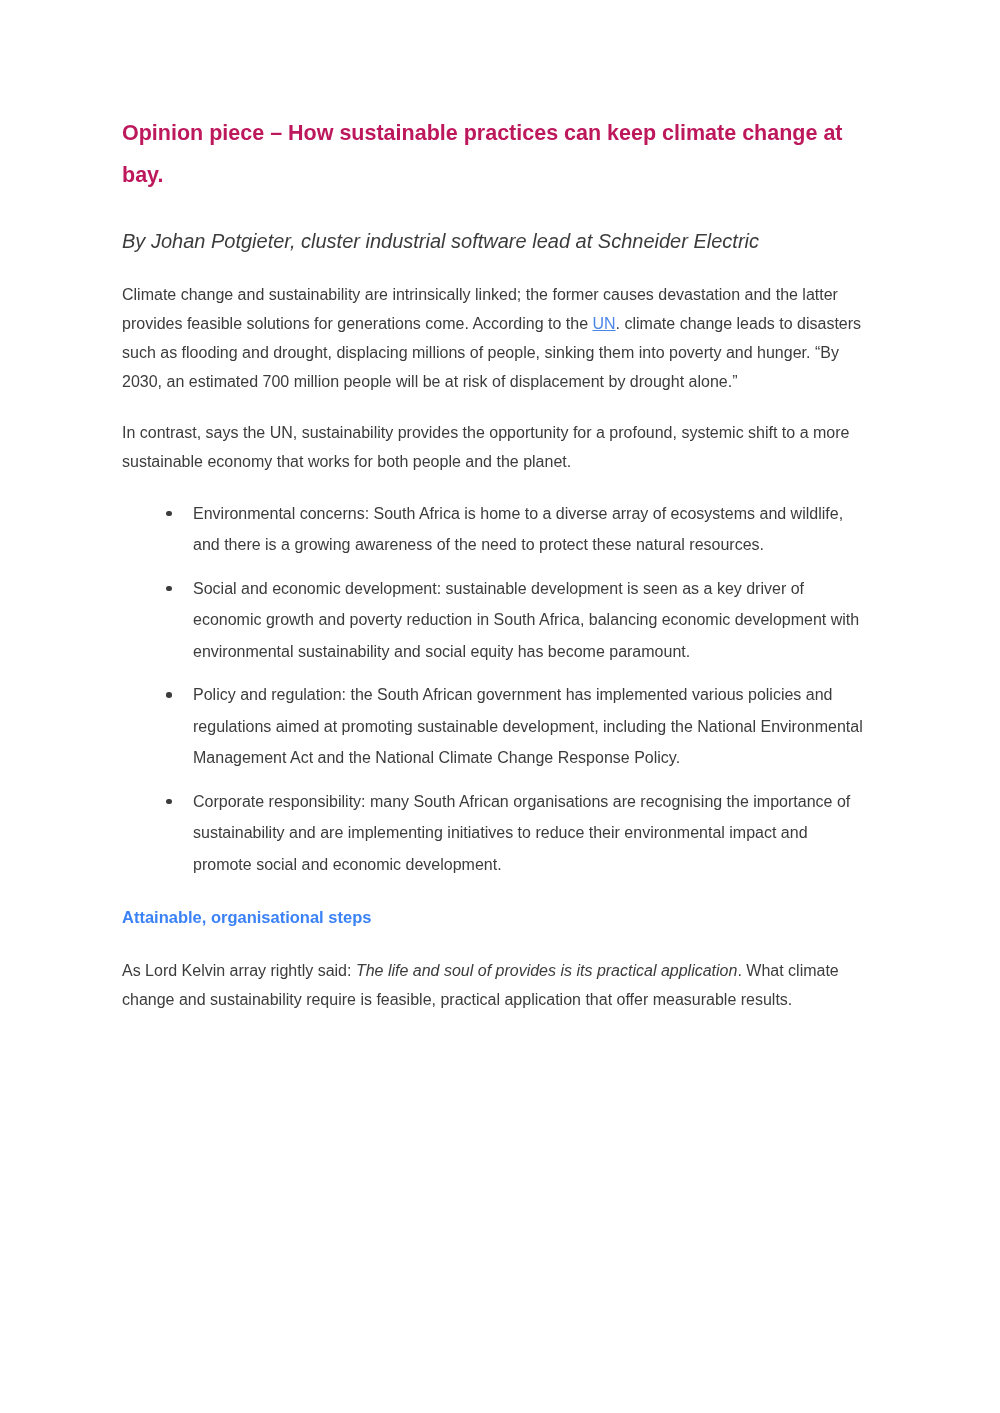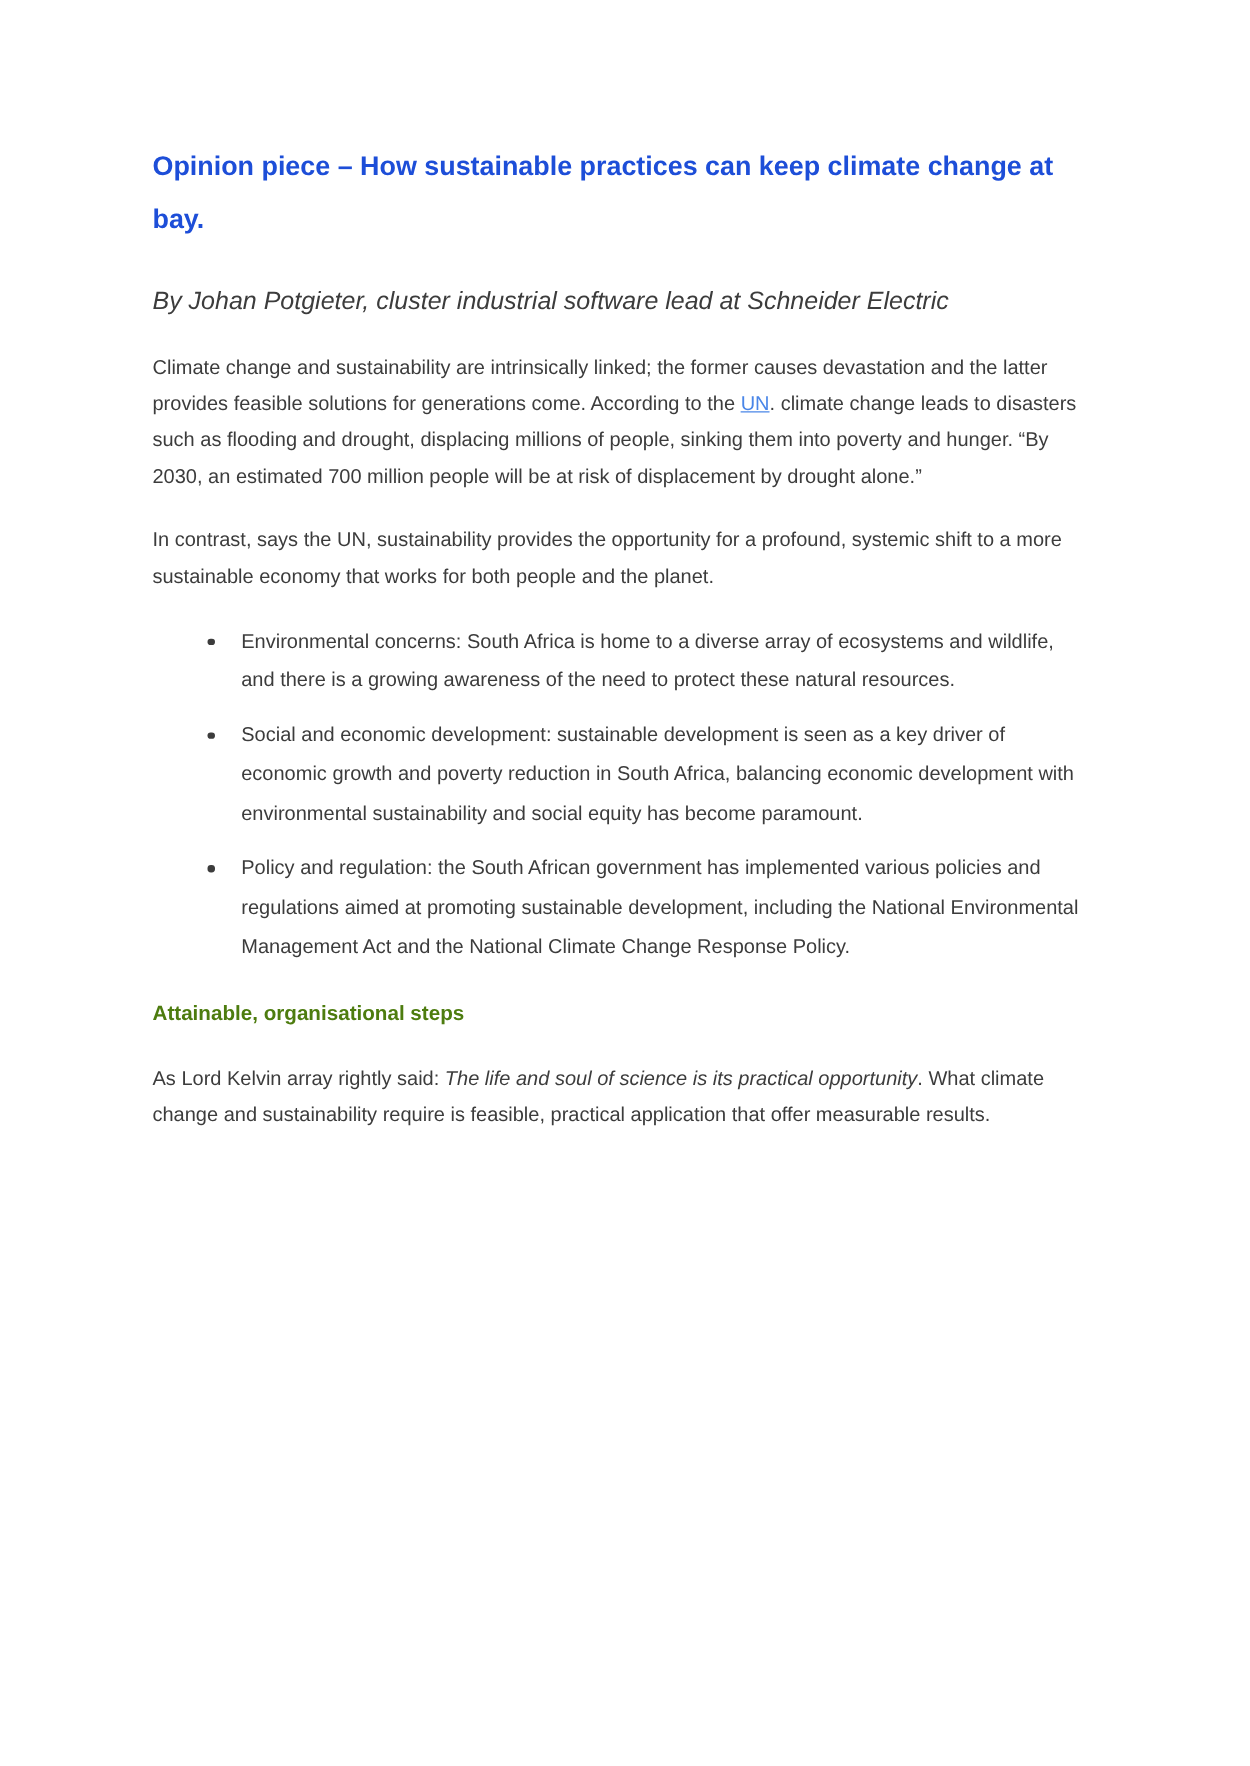--- a/index.html
+++ b/index.html
@@ -15,21 +15,21 @@
     box-sizing: border-box;
     padding: 112px 122px 0 122px;
     font-family: "Liberation Sans", sans-serif;
     color: #3c3c3c;
     overflow: hidden;
   }
   h1.doc-title {
     font-size: 21.5px;
     line-height: 42px;
     font-weight: bold;
-    color: #1d4ed8;
+    color: #be185d;
     margin: 0 0 30px 0;
   }
   p.byline {
     font-style: italic;
     font-size: 20px;
     line-height: 31.5px;
     margin: 0 0 22px 0;
   }
   p.body-par {
     font-size: 16px;
@@ -59,21 +59,21 @@
     top: 13px;
     width: 5.5px;
     height: 5.5px;
     border-radius: 50%;
     background: #3c3c3c;
   }
   h2.sub-heading {
     font-size: 16.5px;
     line-height: 31.5px;
     font-weight: bold;
-    color: #4d7c0f;
+    color: #3b82f6;
     margin: 0 0 22px 0;
   }
   .italic-seg {
     font-style: italic;
   }
 </style>
 </head>
 <body>
 
 <div class="page">
@@ -84,19 +84,20 @@
 
   <p class="body-par"><span>Climate change and sustainability are intrinsically linked; the former causes devastation and the latter provides feasible solutions for generations come. According to the </span><a class="doc-link" style="color: rgb(74, 134, 232);">UN</a><span>. climate change leads to disasters such as flooding and drought, displacing millions of people, sinking them into poverty and hunger. “By 2030, an estimated 700 million people will be at risk of displacement by drought alone.”</span></p>
 
   <p class="body-par">In contrast, says the UN, sustainability provides the opportunity for a profound, systemic shift to a more sustainable economy that works for both people and the planet.</p>
 
 
   <ul class="doc-list">
     <li>Environmental concerns: South Africa is home to a diverse array of ecosystems and wildlife, and there is a growing awareness of the need to protect these natural resources.</li>
     <li>Social and economic development: sustainable development is seen as a key driver of economic growth and poverty reduction in South Africa, balancing economic development with environmental sustainability and social equity has become paramount.</li>
     <li>Policy and regulation: the South African government has implemented various policies and regulations aimed at promoting sustainable development, including the National Environmental Management Act and the National Climate Change Response Policy.</li>
+    <li>Corporate responsibility: many South African organisations are recognising the importance of sustainability and are implementing initiatives to reduce their environmental impact and promote social and economic development.</li>
   </ul>
 
   <h2 class="sub-heading">Attainable, organisational steps</h2>
 
-  <p class="body-par"><span>As Lord Kelvin array rightly said: </span><span class="italic-seg">The life and soul of science is its practical opportunity</span><span>. What climate change and sustainability require is feasible, practical application that offer measurable results.</span></p>
+  <p class="body-par"><span>As Lord Kelvin array rightly said: </span><span class="italic-seg">The life and soul of provides is its practical application</span><span>. What climate change and sustainability require is feasible, practical application that offer measurable results.</span></p>
 
 </div>
 
 </body></html>

